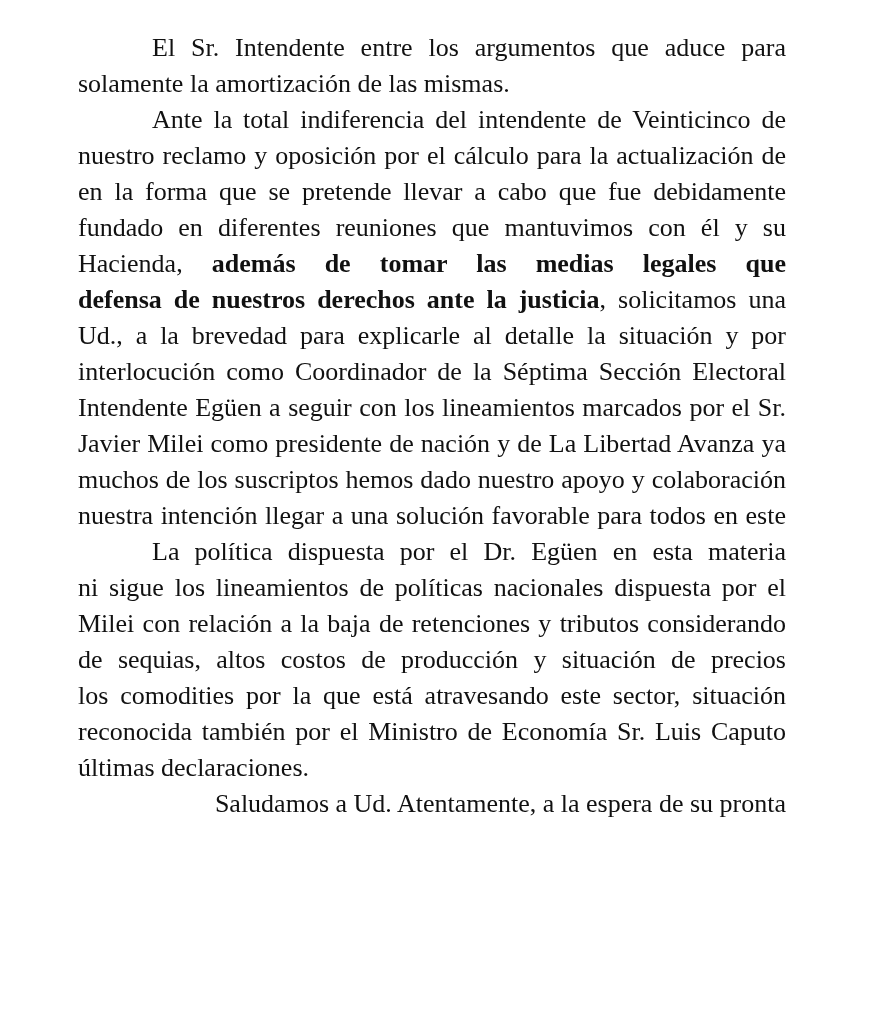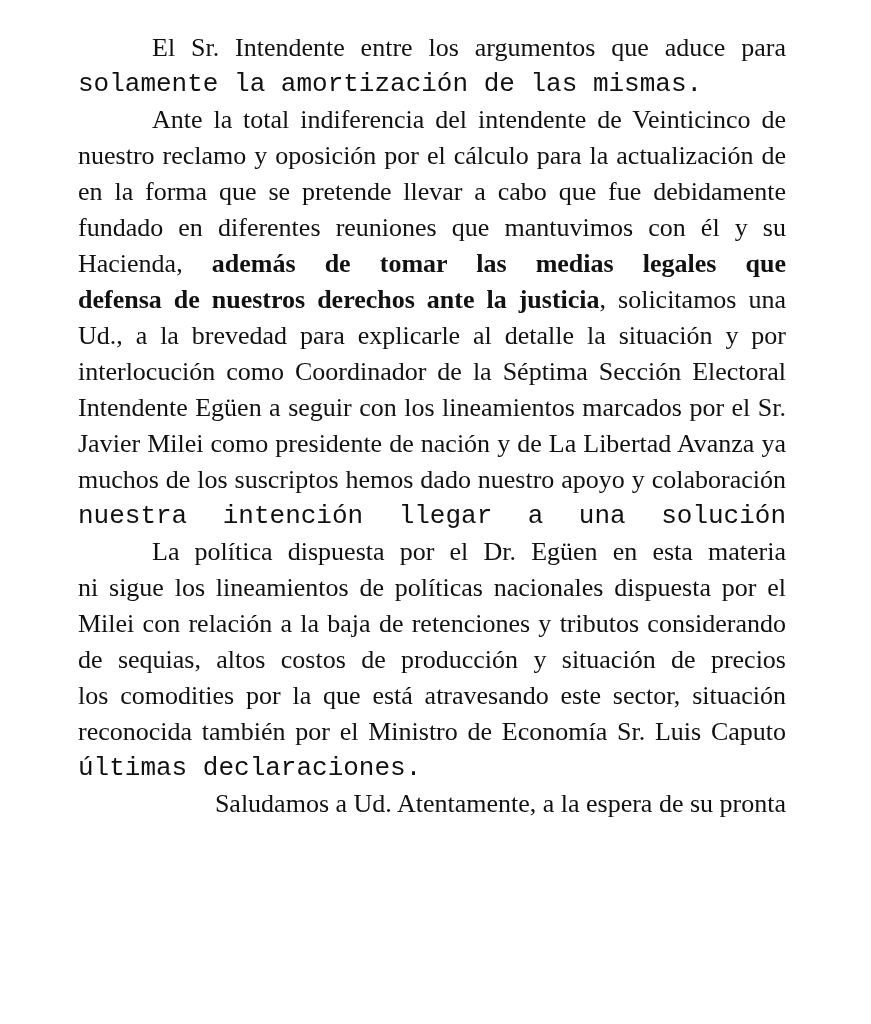--- a/index.html
+++ b/index.html
@@ -30,21 +30,20 @@
       height: 36px;
       line-height: 36px;
       font-size: 26px;
       text-align: justify;
       text-align-last: justify;
       white-space: normal;
       overflow: hidden;
     }
     .line.last {
       text-align-last: left;
-      font-family: Liberation Mono, monospace;
     }
     .line.indent {
       padding-left: 74px;
     }
     .line.closing {
       text-align: right;
       text-align-last: left;
     }
     .bold {
       font-weight: bold;

